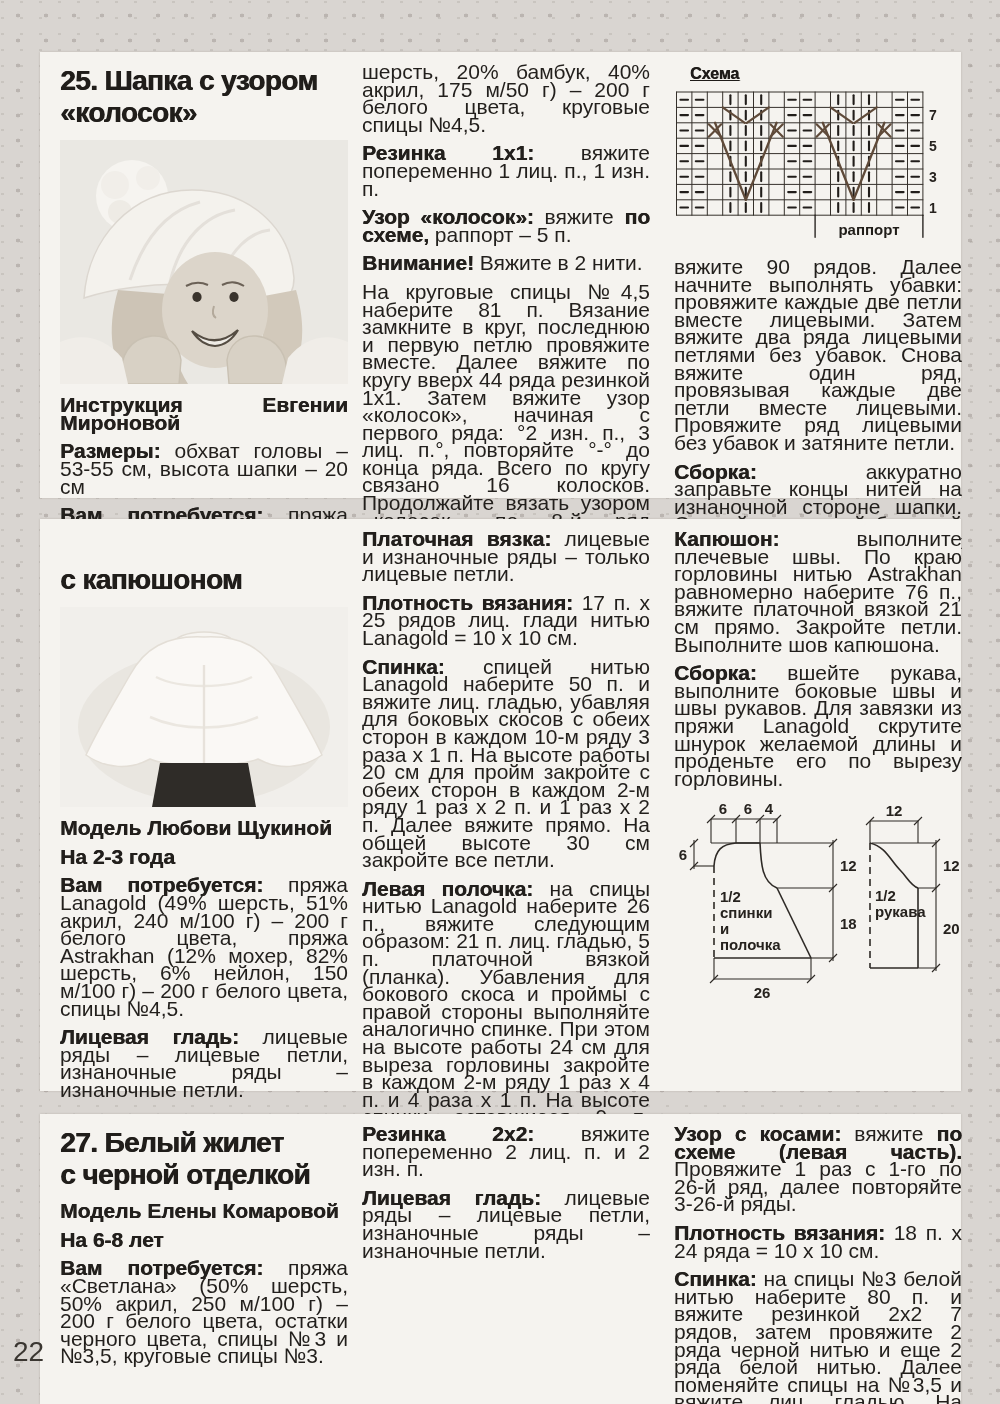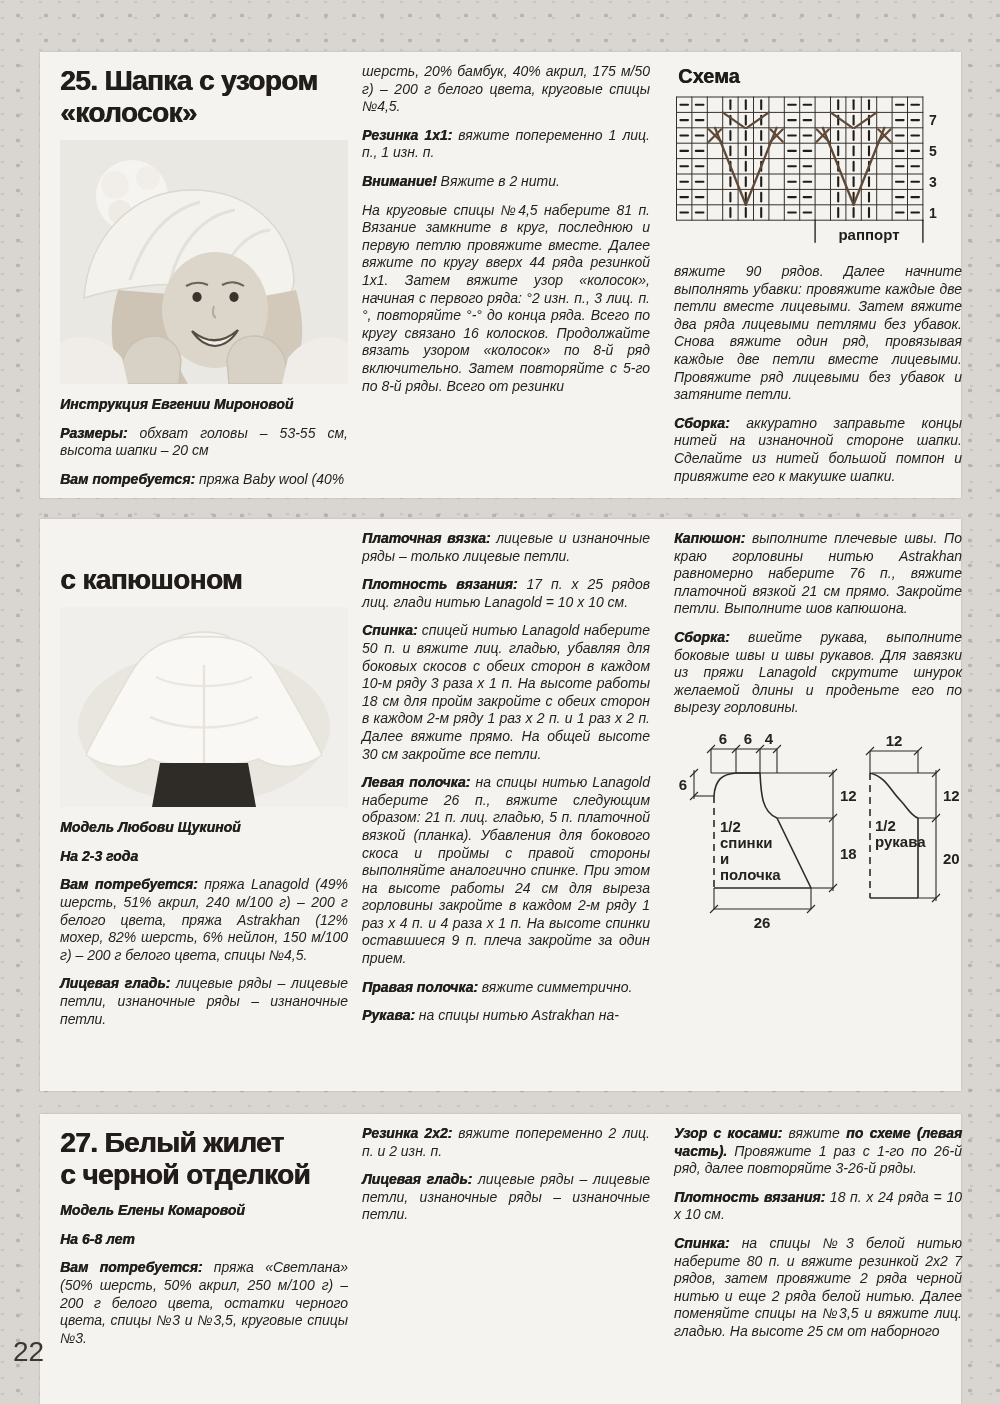--- a/index.html
+++ b/index.html
@@ -15,27 +15,27 @@
     box-shadow:0 0 2px rgba(90,80,70,.25);}
   #panel-25{top:52px;height:446px;}
   #panel-26{top:519px;height:572px;}
   #panel-27{top:1114px;height:290px;}
   .col{position:absolute;top:11px;width:288px;}
   .c1{left:20px;}
   .c2{left:322px;}
   .c3{left:634px;}
   .sec-title{margin:2px 0 12px;font-size:28px;line-height:1.13;font-weight:700;
     letter-spacing:-0.6px;color:#201d1a;text-shadow:.7px 0 0 currentColor;}
-  .para{margin:0 0 11px;font-size:14px;line-height:17.6px;text-align:justify;
-    color:#221f1c;font-style:italic;}
+  .para{margin:0 0 11px;font-size:21px;line-height:17.6px;text-align:justify;
+    color:#221f1c;}
   .para b{font-weight:700;text-shadow:.45px 0 0 currentColor;}
   .photo-frame{margin:0 0 12px;line-height:0;}
   .chart-block{margin:0 0 12px;}
-  .chart-label{font-size:20px;font-weight:700;color:#1f1c19;
-    text-shadow:.5px 0 0 currentColor;margin:2px 4px 7px;}
+  .chart-label{font-size:16px;font-weight:700;color:#1f1c19;
+    text-shadow:.5px 0 0 currentColor;margin:2px 16px 7px;text-decoration:underline;}
   .diagram-block{margin-top:4px;line-height:0;}
   .page-number{position:absolute;left:13px;top:1336px;font-size:28px;
     color:#3a3631;}
   svg text{font-family:"Liberation Sans",sans-serif;}
 </style>
 </head>
 <body>
 
 <div class="page">
 
@@ -78,20 +78,21 @@
       <div>
           <p class="para"><b>Инструкция Евгении Мироновой</b></p>
           <p class="para"><b>Размеры: </b><span>обхват головы – 53-55 см, высота шапки – 20 см</span></p>
           <p class="para"><b>Вам потребуется: </b><span>пряжа Baby wool (40%</span></p>
         </div>
     </div>
     <div class="col c2">
       <div>
           <p class="para"><span>шерсть, 20% бамбук, 40% акрил, 175 м/50 г) – 200 г белого цвета, круговые спицы №4,5.</span></p>
           <p class="para"><b>Резинка 1х1: </b><span>вяжите попеременно 1 лиц. п., 1 изн. п.</span></p>
+          <p class="para"><b>Узор «колосок»: </b><span>вяжите </span><b>по схеме,</b><span> раппорт – 5 п.</span></p>
           <p class="para"><b>Внимание! </b><span>Вяжите в 2 нити.</span></p>
           <p class="para"><span>На круговые спицы №4,5 наберите 81 п. Вязание замкните в круг, последнюю и первую петлю провяжите вместе. Далее вяжите по кругу вверх 44 ряда резинкой 1х1. Затем вяжите узор «колосок», начиная с первого ряда: °2 изн. п., 3 лиц. п.°, повторяйте °-° до конца ряда. Всего по кругу связано 16 колосков. Продолжайте вязать узором «колосок» по 8-й ряд включительно. Затем повторяйте с 5-го по 8-й ряды. Всего от резинки</span></p>
         </div>
     </div>
     <div class="col c3">
       <div class="chart-block">
         <div class="chart-label">Схема</div>
         <div id="knit-chart-mount"><svg width="282" height="152">
               <line x1="2.5" y1="2" x2="2.5" y2="125.2" stroke="#35302b" stroke-width="1" stroke-linecap="round"></line>
               <line x1="17.9" y1="2" x2="17.9" y2="125.2" stroke="#35302b" stroke-width="1" stroke-linecap="round"></line>
@@ -269,21 +270,21 @@
           <p class="para"><b>Модель Любови Щукиной</b></p>
           <p class="para"><b>На 2-3 года</b></p>
           <p class="para"><b>Вам потребуется: </b><span>пряжа Lanagold (49% шерсть, 51% акрил, 240 м/100 г) – 200 г белого цвета, пряжа Astrakhan (12% мохер, 82% шерсть, 6% нейлон, 150 м/100 г) – 200 г белого цвета, спицы №4,5.</span></p>
           <p class="para"><b>Лицевая гладь: </b><span>лицевые ряды – лицевые петли, изнаночные ряды – изнаночные петли.</span></p>
         </div>
     </div>
     <div class="col c2">
       <div>
           <p class="para"><b>Платочная вязка: </b><span>лицевые и изнаночные ряды – только лицевые петли.</span></p>
           <p class="para"><b>Плотность вязания: </b><span>17 п. х 25 рядов лиц. глади нитью Lanagold = 10 х 10 см.</span></p>
-          <p class="para"><b>Спинка: </b><span>спицей нитью Lanagold наберите 50 п. и вяжите лиц. гладью, убавляя для боковых скосов с обеих сторон в каждом 10-м ряду 3 раза х 1 п. На высоте работы 18 см для пройм закройте с обеих сторон в каждом 2-м ряду 1 раз х 2 п. и 1 раз х 2 п. Далее вяжите прямо. На общей высоте 30 см закройте все петли.</span></p>
+          <p class="para"><b>Спинка: </b><span>спицей нитью Lanagold наберите 50 п. и вяжите лиц. гладью, убавляя для боковых скосов с обеих сторон в каждом 10-м ряду 3 раза х 1 п. На высоте работы 20 см для пройм закройте с обеих сторон в каждом 2-м ряду 1 раз х 2 п. и 1 раз х 2 п. Далее вяжите прямо. На общей высоте 30 см закройте все петли.</span></p>
           <p class="para"><b>Левая полочка: </b><span>на спицы нитью Lanagold наберите 26 п., вяжите следующим образом: 21 п. лиц. гладью, 5 п. платочной вязкой (планка). Убавления для бокового скоса и проймы с правой стороны выполняйте аналогично спинке. При этом на высоте работы 24 см для выреза горловины закройте в каждом 2-м ряду 1 раз х 4 п. и 4 раза х 1 п. На высоте спинки оставшиеся 9 п. плеча закройте за один прием.</span></p>
           <p class="para"><b>Правая полочка: </b><span>вяжите симметрично.</span></p>
           <p class="para"><b>Рукава: </b><span>на спицы нитью Astrakhan на-</span></p>
         </div>
     </div>
     <div class="col c3">
       <div>
           <p class="para"><b>Капюшон: </b><span>выполните плечевые швы. По краю горловины нитью Astrakhan равномерно наберите 76 п., вяжите платочной вязкой 21 см прямо. Закройте петли. Выполните шов капюшона.</span></p>
           <p class="para"><b>Сборка: </b><span>вшейте рукава, выполните боковые швы и швы рукавов. Для завязки из пряжи Lanagold скрутите шнурок желаемой длины и проденьте его по вырезу горловины.</span></p>
         </div>

